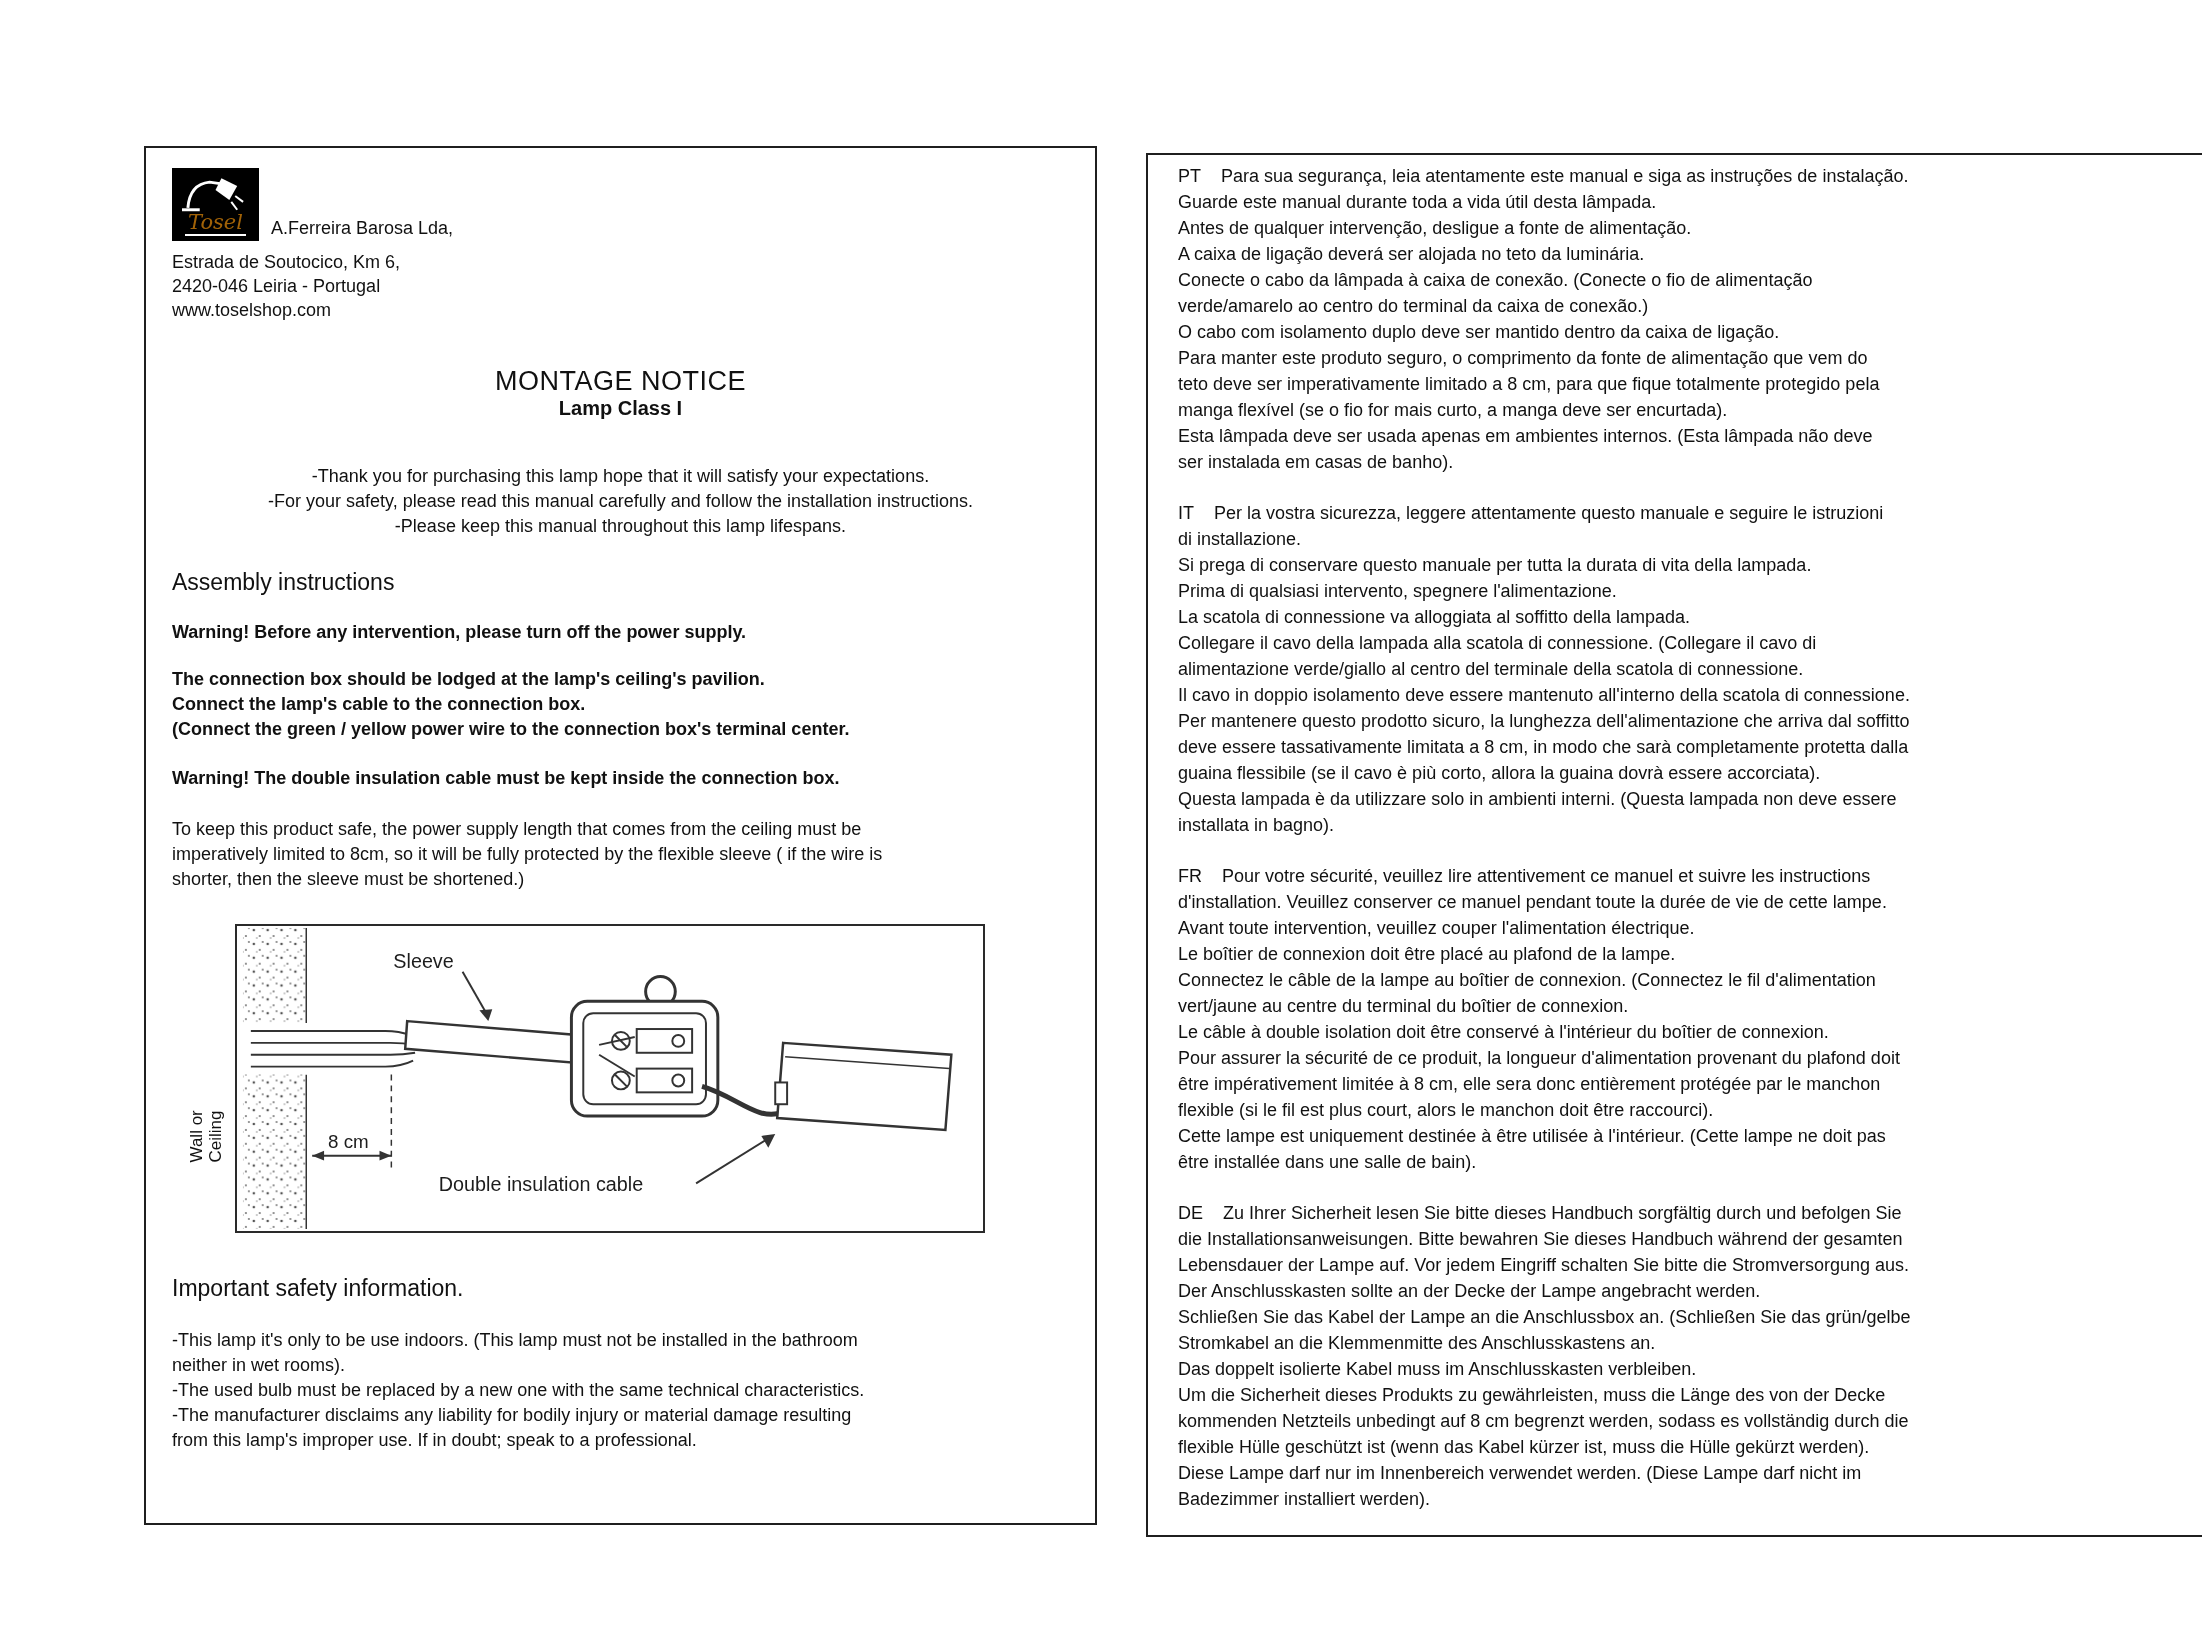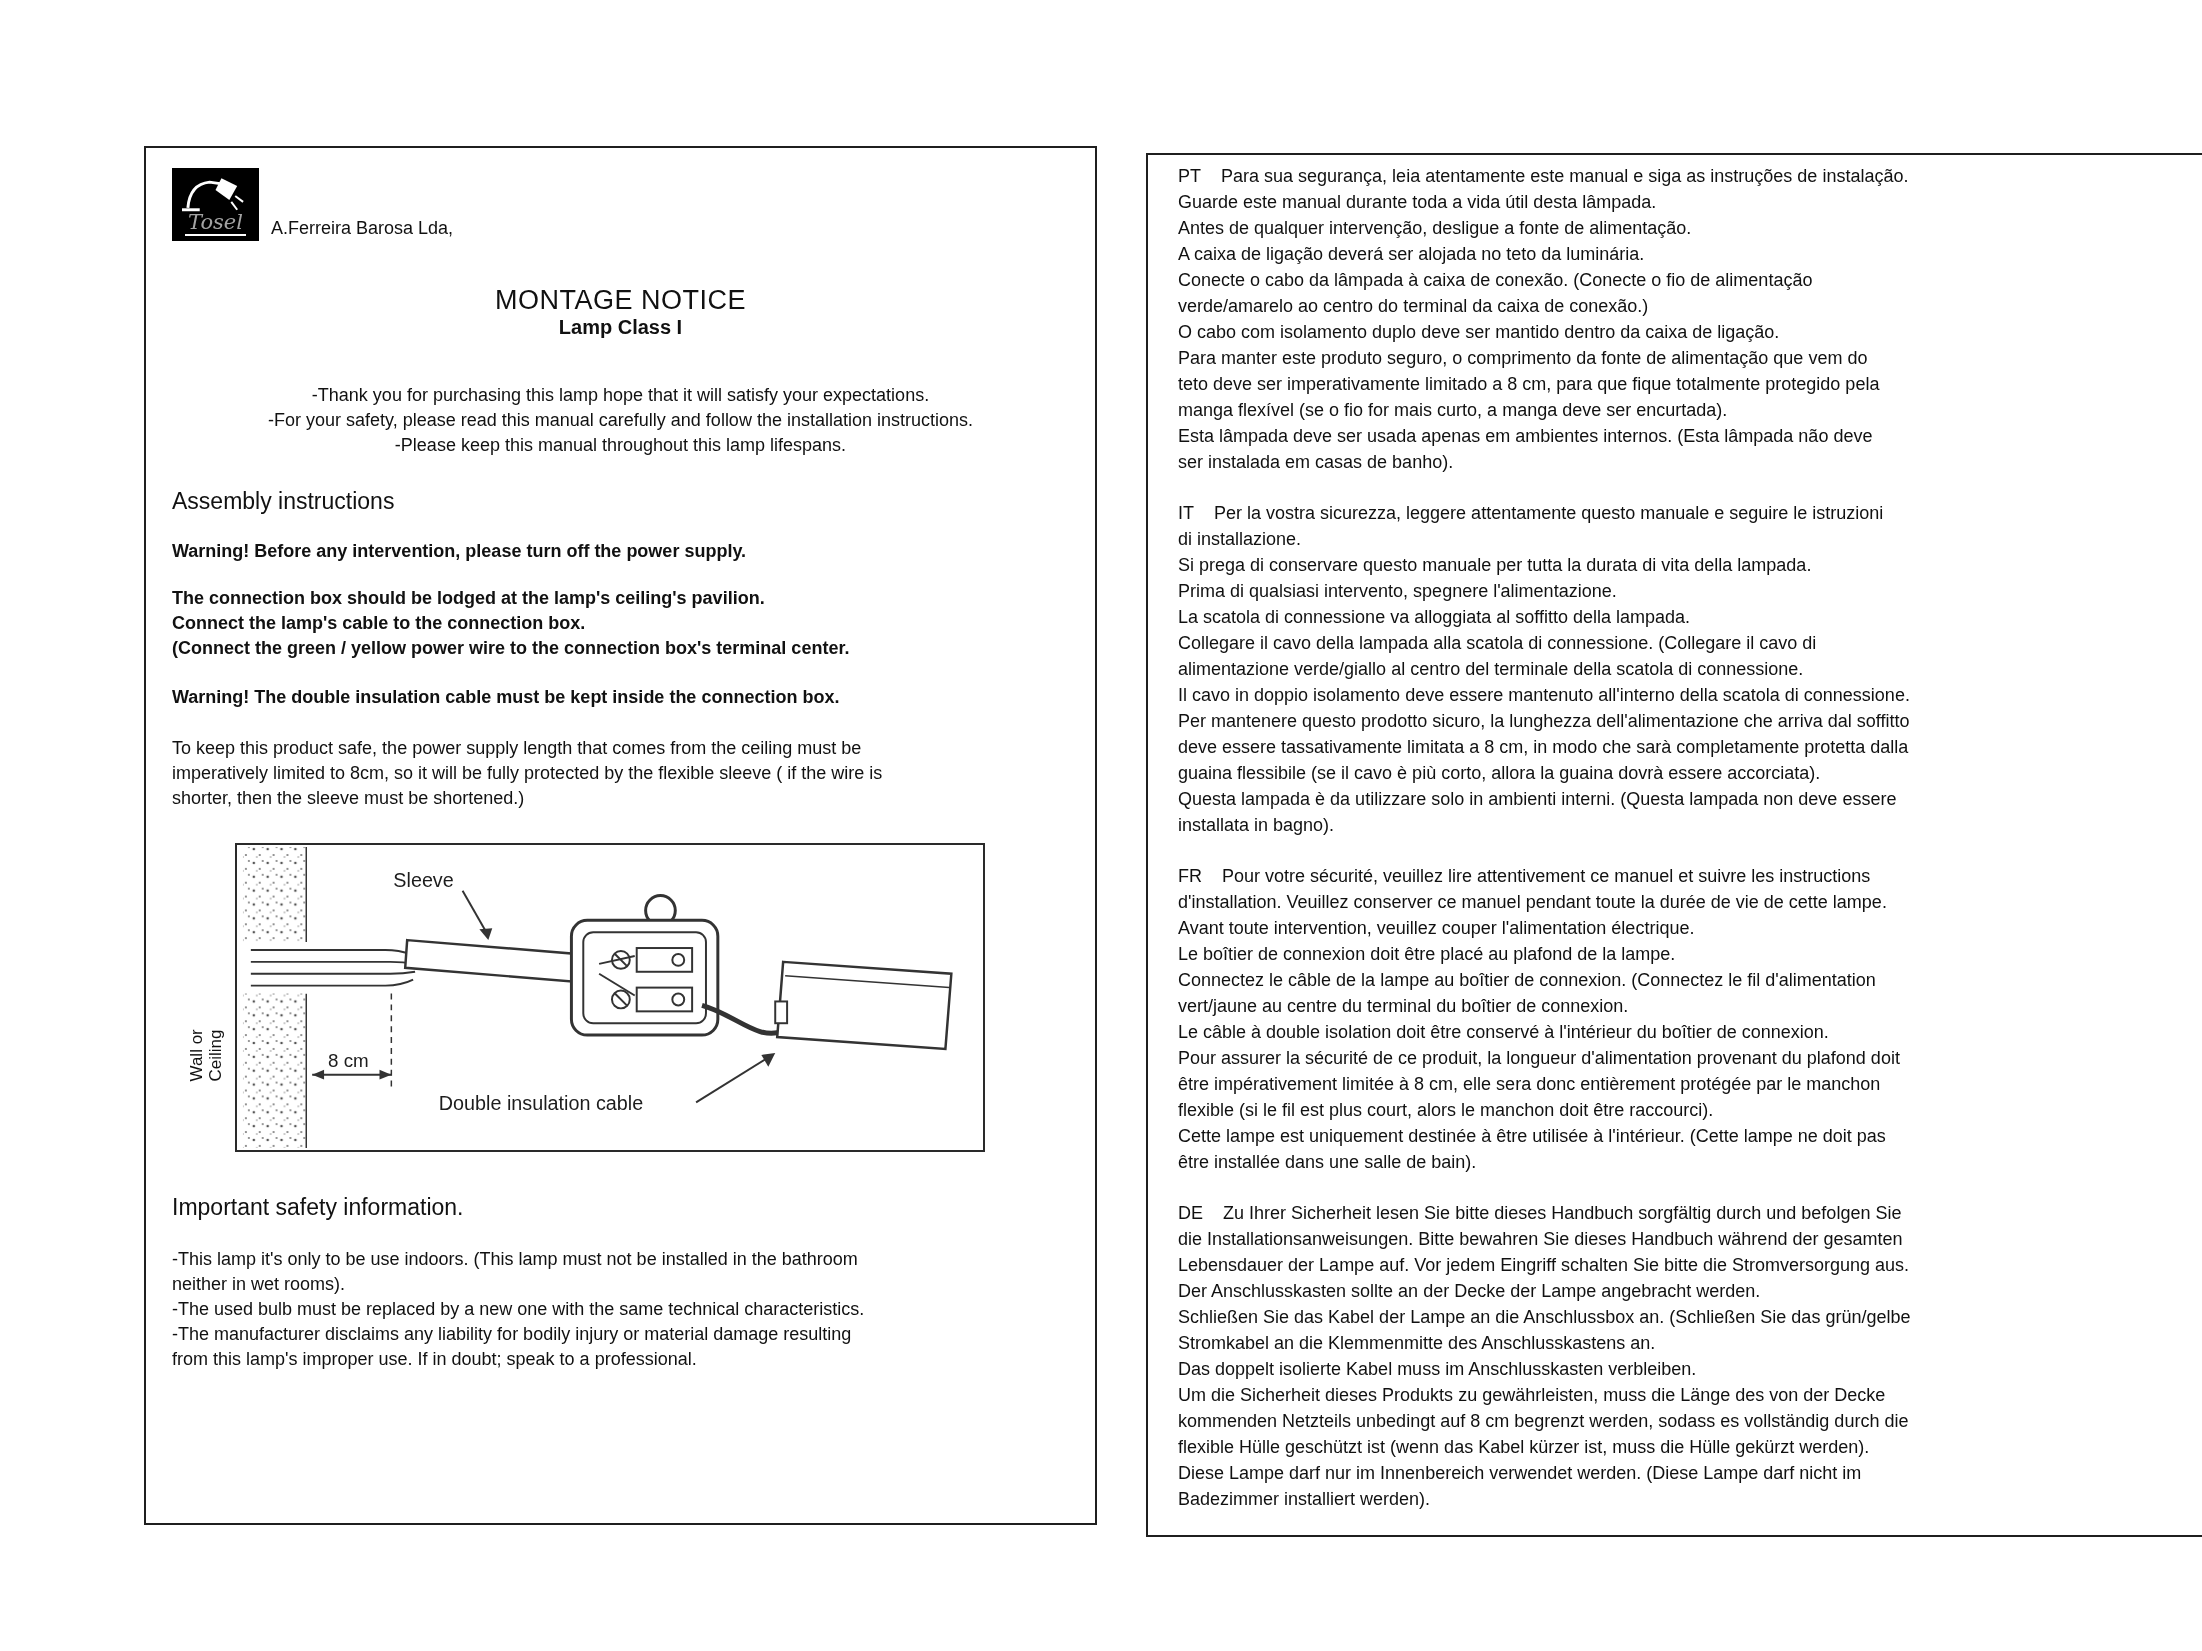--- a/index.html
+++ b/index.html
@@ -19,21 +19,21 @@
 
   
   .logo-row { display: flex; align-items: flex-end; gap: 12px; }
   .logo-box {
     width: 87px; height: 73px; background: #000; position: relative;
     display: flex; flex-direction: column; align-items: center; justify-content: flex-end;
     padding-bottom: 5px;
   }
   .logo-box svg.lamp { position: absolute; top: 4px; left: 8px; }
   .logo-text {
-    color: #a3a3a3; font-family: "DejaVu Serif", serif; font-style: italic;
+    color: #a16207; font-family: "DejaVu Serif", serif; font-style: italic;
     font-size: 21px; border-bottom: 2px solid #fff; padding: 0 3px 1px 3px; line-height: 22px;
   }
   .company-name { font-size: 18px; line-height: 22px; padding-bottom: 2px; }
   .address { margin-top: 9px; font-size: 18px; line-height: 24px; }
 
   .doc-title { text-align: center; font-size: 27px; font-weight: 400; letter-spacing: 0.5px; margin-top: 44px; }
   .doc-subtitle { text-align: center; font-size: 20px; font-weight: 700; }
 
   .body-text { font-size: 18px; line-height: 25px; }
   .intro { margin-top: 44px; text-align: center; }
@@ -72,20 +72,23 @@
         <polygon points="42,6 58,14 50,28 36,18" fill="#fff"></polygon>
         <line x1="56" y1="24" x2="64" y2="30" stroke="#fff" stroke-width="2"></line>
         <line x1="52" y1="30" x2="58" y2="38" stroke="#fff" stroke-width="2"></line>
         <line x1="2" y1="38" x2="20" y2="38" stroke="#fff" stroke-width="3"></line>
       </svg>
       <span class="logo-text">Tosel</span>
     </div>
     <div class="company-name">A.Ferreira Barosa Lda,</div>
   </div>
 
+  <div class="address pre">Estrada de Soutocico, Km 6,
+2420-046 Leiria - Portugal
+www.toselshop.com</div>
 
   <h1 class="doc-title">MONTAGE NOTICE</h1>
   <h2 class="doc-subtitle">Lamp Class I</h2>
 
   <div class="body-text intro pre">-Thank you for purchasing this lamp hope that it will satisfy your expectations.
 -For your safety, please read this manual carefully and follow the installation instructions.
 -Please keep this manual throughout this lamp lifespans.</div>
 
   <h3 class="section-heading">Assembly instructions</h3>
 

